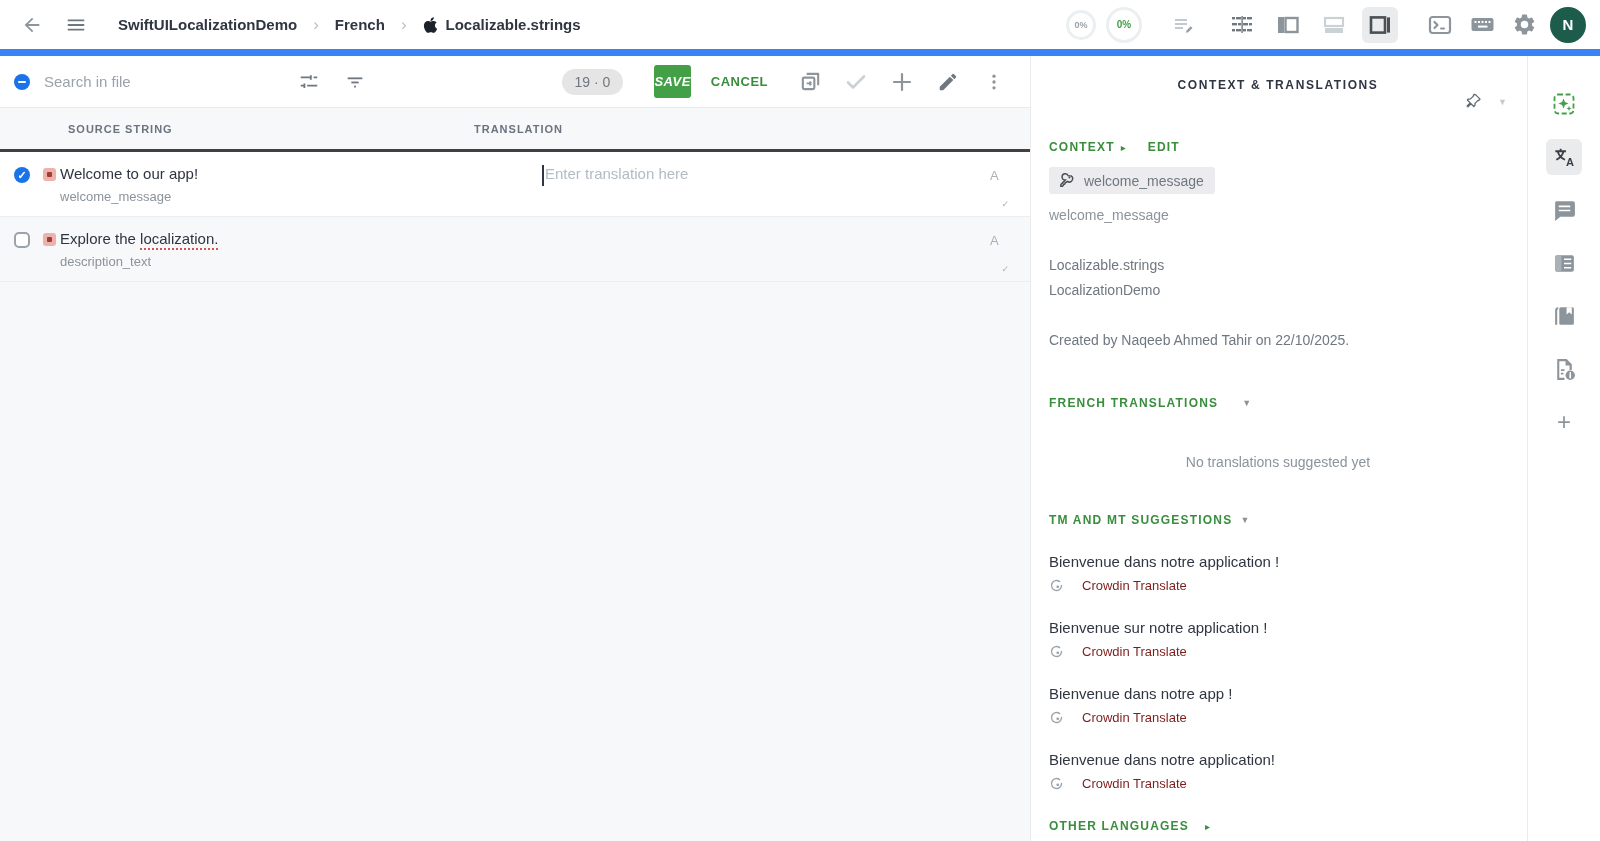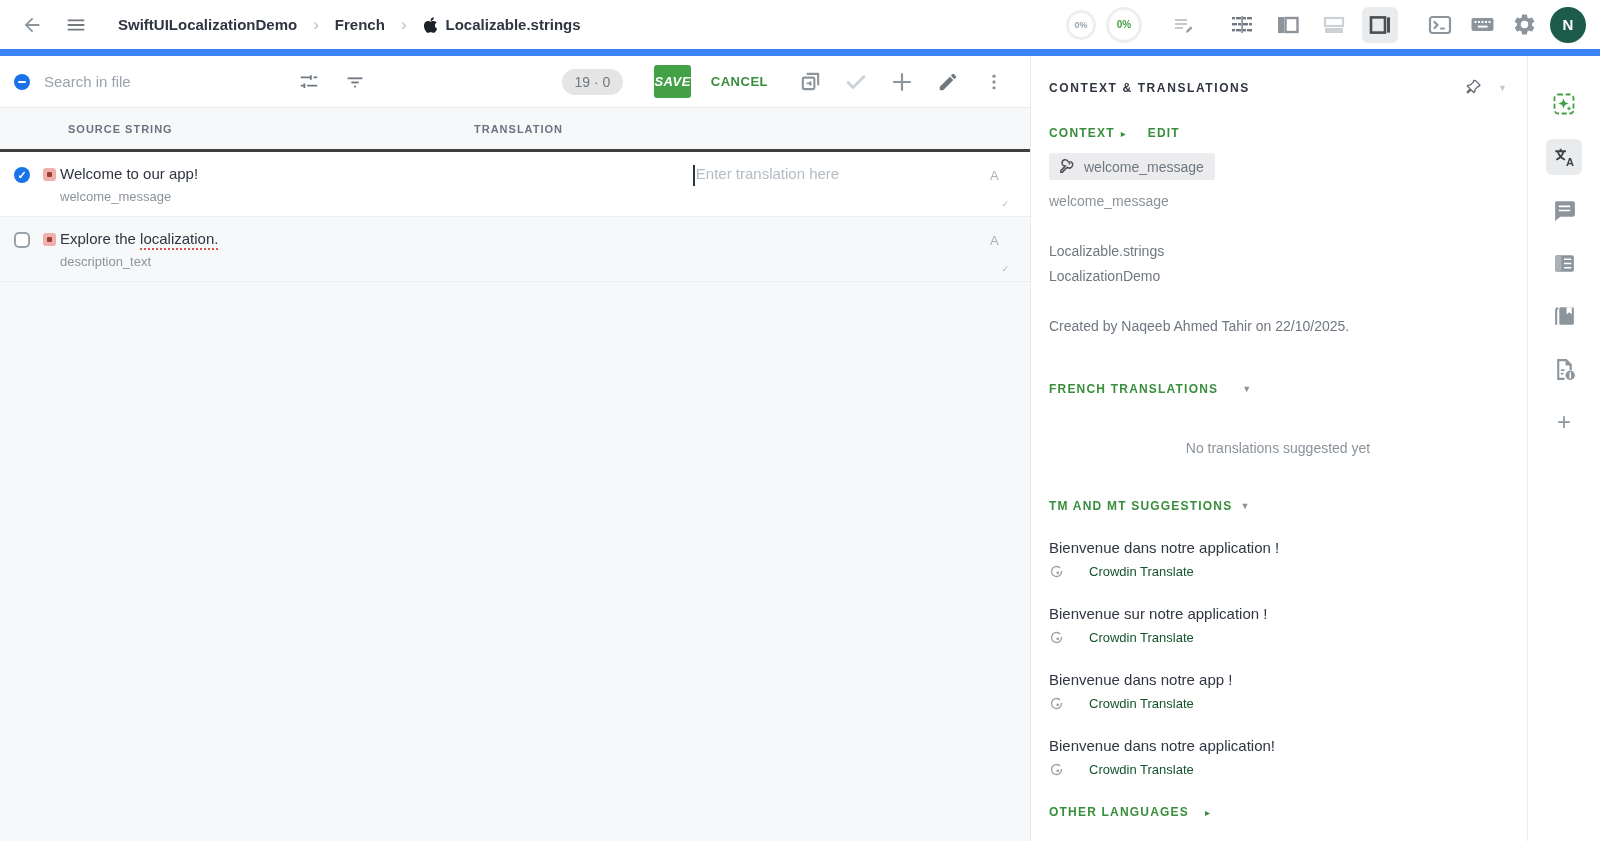--- a/index.html
+++ b/index.html
@@ -61,51 +61,51 @@
   .row.active { background:#fff; }
   .row-left { display:flex; width:528px; flex:none; }
   .row .cb { margin-top:2px; }
   .status-badge { width:13px; height:13px; border-radius:3px; background:#eeb1ab; margin:3px 0 0 13px;
     flex:none; display:flex; align-items:center; justify-content:center; }
   .status-badge .dot { width:5px; height:5px; border-radius:1px; background:#9c4036; }
   .src-block { margin-left:4px; }
   .src-text { font-size:15px; color:#2f3541; }
   .misspelled { text-decoration:underline dotted #d9534f; text-decoration-thickness:2px; text-underline-offset:4px; }
   .src-key { font-size:13px; color:#8b939b; margin-top:7px; }
-  .trans-area { flex:1; display:flex; align-items:flex-start;justify-content:center; }
+  .trans-area { flex:1; display:flex; align-items:flex-start; }
   .caret { display:inline-block; width:2px; height:21px; background:#2f3541; margin-right:1px; vertical-align:middle; }
   .trans-placeholder { font-size:15px; color:#b3bbc3; }
   .spell-icon { color:#aab1b8; font-size:13px; position:relative; width:18px; flex:none;
     margin-top:3px; margin-right:8px; }
   .spell-icon .tick { position:absolute; font-size:9px; right:-1px; bottom:-5px; }
   .filler { flex:1; background:#f7f8f9; }
 
   
-  .cp-title-row { display:flex; align-items:center; }
+  .cp-title-row { display:flex; align-items:center;flex-direction:column; }
   .cp-title { font-size:12px; font-weight:bold; letter-spacing:1.6px; color:#2f3541; }
   .cp-title-icons { margin-left:auto; display:flex; align-items:center; gap:14px; }
   .green-h { font-size:12px; font-weight:bold; letter-spacing:1.2px; color:#388e3c; cursor:pointer; }
   .cp-context-row { margin-top:29px; display:flex; align-items:center; gap:6px; }
   .h-arrow { color:#388e3c; font-size:10px; }
   .edit-link { margin-left:16px; }
   .key-chip { margin-top:13px; display:inline-flex; align-items:center; gap:9px;
     background:#ececee; border-radius:3px; padding:5px 11px 5px 9px; cursor:pointer; }
   .key-chip-label { font-size:14px; color:#6f7780; }
   .cp-line { font-size:14px; color:#6f7780; }
   .cp-keyname { margin-top:13px; color:#8b939b; }
   .cp-file { margin-top:34px; }
   .cp-project { margin-top:9px; }
   .cp-created { margin-top:34px; }
   .cp-french { margin-top:48px; display:flex; align-items:center; gap:24px; }
   .caret-down { color:#8b939b; font-size:9px; }
   .cp-empty { margin-top:44px; text-align:center; font-size:14px; color:#8b939b; }
   .cp-tm { margin-top:43px; display:flex; align-items:center; gap:8px; }
   .sugg { margin-top:26px; }
   .sugg-text { font-size:15px; color:#2f3541; cursor:pointer; }
-  .sugg-src { margin-top:8px; display:flex; align-items:center; gap:25px; font-size:13px; color:#14532d; }
+  .sugg-src { margin-top:8px; display:flex; align-items:center; gap:18px; font-size:13px; color:#7f1d1d; }
   .cp-other { margin-top:28px; display:flex; align-items:center; gap:16px; }
 
   
   .rail .viewbtn { width:36px; height:36px; }
   .plus-glyph { font-size:24px; color:#8d959c; font-weight:300; line-height:1; }
 </style>
 </head>
 <body>
 
 <div class="topbar">

